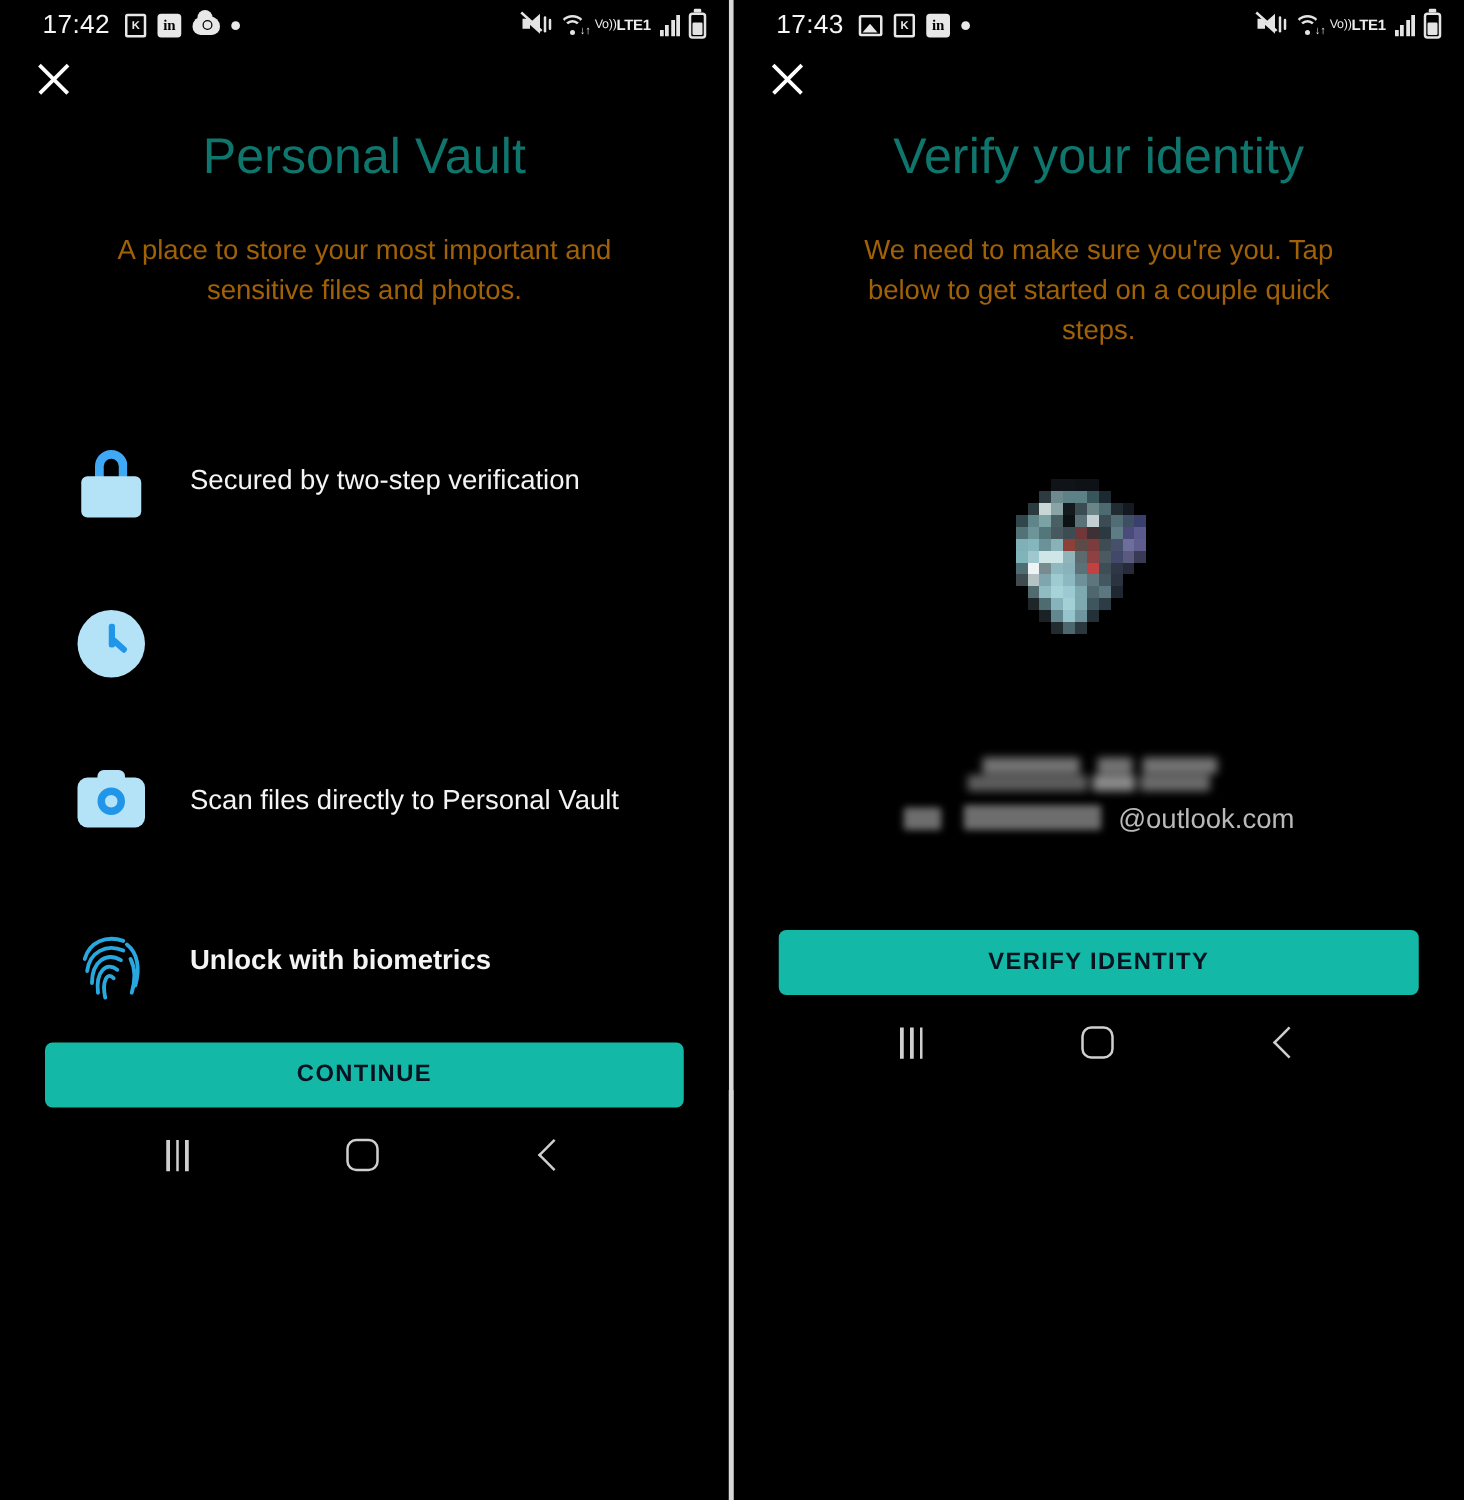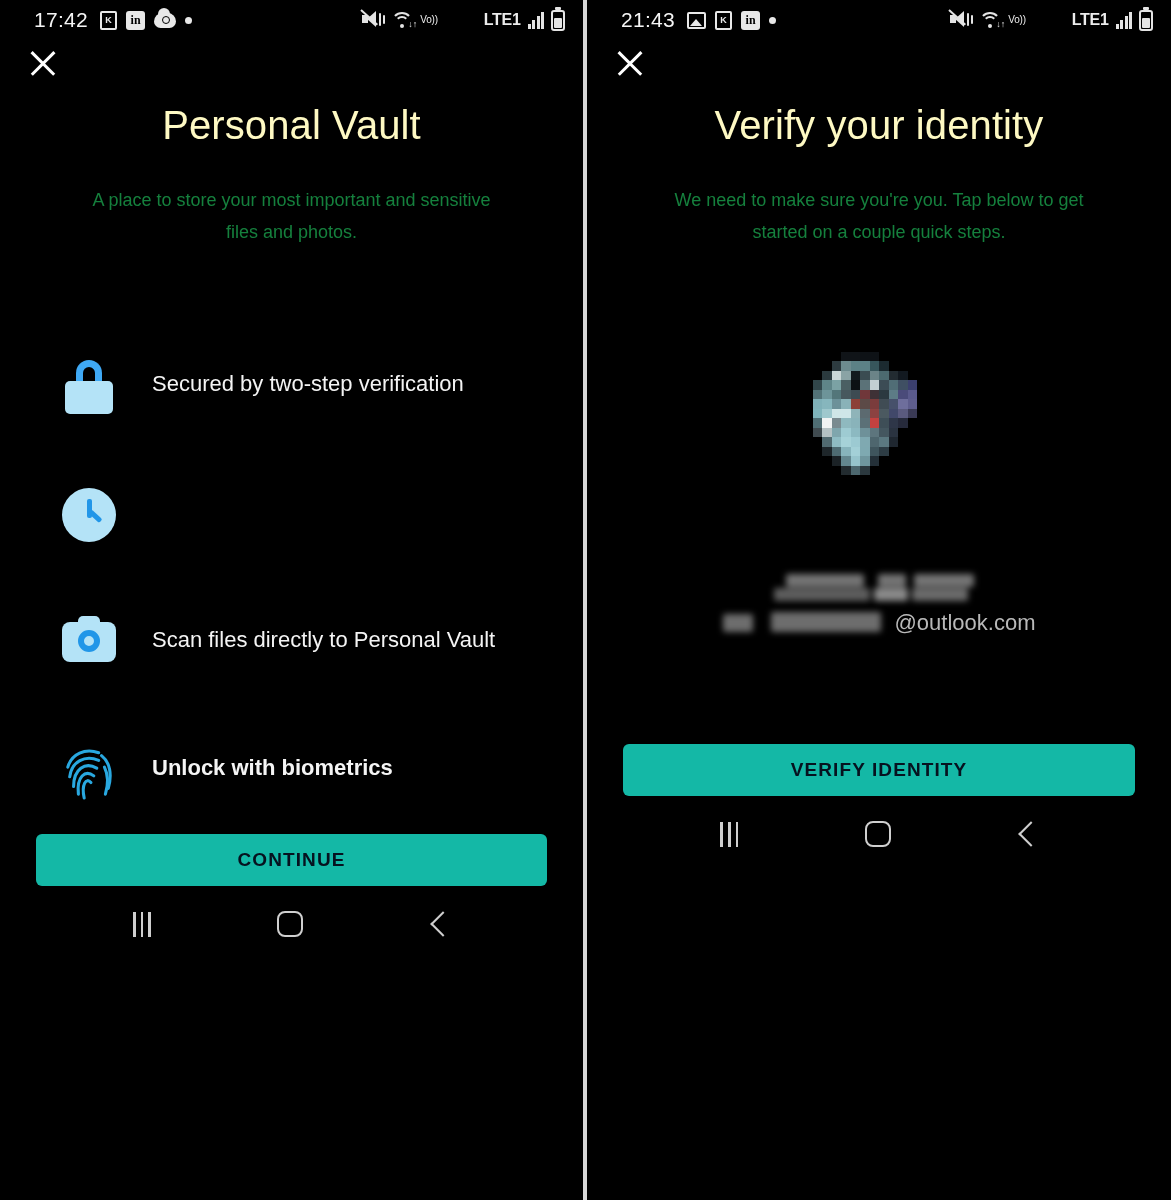--- a/index.html
+++ b/index.html
@@ -91,21 +91,21 @@
     border-bottom-color:transparent; border-left-color:transparent; border-right-color:transparent;
     border-radius:50%; transform:translateX(-50%);
   }
   .ic-wifi .a1 { width:22px; height:22px; top:1px; }
   .ic-wifi .a2 { width:14px; height:14px; top:5px; }
   .ic-wifi .dot { position:absolute; left:50%; transform:translateX(-50%); bottom:1px; width:4px; height:4px; border-radius:50%; background:#e4e4e4; }
   .ic-wifi .updown { position:absolute; right:-4px; bottom:0; font-size:9px; color:#e4e4e4; line-height:9px; }
 
   .ic-volte { display:flex; flex-direction:row; align-items:center; line-height:1; color:#ececec; }
   .ic-volte .t { font-size:10px; letter-spacing:-.2px; }
-  .ic-volte .b { font-size:16px; font-weight:bold; letter-spacing:-.3px;margin-left:46px; }
+  .ic-volte .b { font-size:12px; font-weight:bold; letter-spacing:-.3px; }
 
   .ic-signal { display:flex; align-items:flex-end; gap:1.5px; height:17px; }
   .ic-signal i { width:3px; background:#e4e4e4; display:block; }
   .ic-signal i:nth-child(1){ height:5px; }
   .ic-signal i:nth-child(2){ height:9px; }
   .ic-signal i:nth-child(3){ height:13px; }
   .ic-signal i:nth-child(4){ height:17px; }
 
   .ic-battery {
     width:14px; height:21px; border:2px solid #e4e4e4; border-radius:3px;
@@ -123,24 +123,24 @@
     position:absolute; left:28px; top:8px; width:30px; height:30px; cursor:pointer;
   }
   .close-btn:before, .close-btn:after {
     content:""; position:absolute; left:-1px; top:14px; width:32px; height:2.6px; background:#fff;
   }
   .close-btn:before { transform:rotate(45deg); }
   .close-btn:after  { transform:rotate(-45deg); }
 
   .head { text-align:center; padding:0 42px; flex:none; }
   .title {
-    font-size:40px; font-weight:400; color:#fef9c3; letter-spacing:.1px; line-height:1.15;
+    font-size:40px; font-weight:400; color:#0f766e; letter-spacing:.1px; line-height:1.15;
   }
   .subtitle {
-    margin-top:36px; font-size:18px; line-height:32px; color:#15803d;
+    margin-top:36px; font-size:22px; line-height:32px; color:#a16207;
     padding:0 46px;
   }
   .subtitle.wide { padding:0 44px; }
 
   .features { margin-top:110px; padding-left:56px; padding-right:30px; }
   .feature-row { display:flex; align-items:flex-start; min-height:92px; margin-bottom:36px; }
   .feature-row:last-child { margin-bottom:0;font-weight:bold; }
   .f-icon { width:66px; flex:none; display:flex; justify-content:center; padding-top:2px; }
   .f-text {
     font-size:22px; line-height:43px; color:#f4f4f4; padding-left:30px; padding-top:4px;
@@ -341,21 +341,21 @@
       <div class="nav-home"></div>
       <div class="nav-back"></div>
     </div>
   </div>
 
   <div class="divider"></div>
 
   <div class="panel right">
 
     <div class="statusbar">
-      <span class="sb-time">21:43</span>
+      <span class="sb-time">17:43</span>
       <span class="sb-left-icons">
         <span class="ic-image"></span>
         <span class="ic-badge">K</span>
         <span class="ic-linkedin">in</span>
         <span class="ic-dot"></span>
       </span>
       <span class="sb-right">
         <span class="ic-mute">
           <span class="spk"></span>
             <span class="cone"></span>

